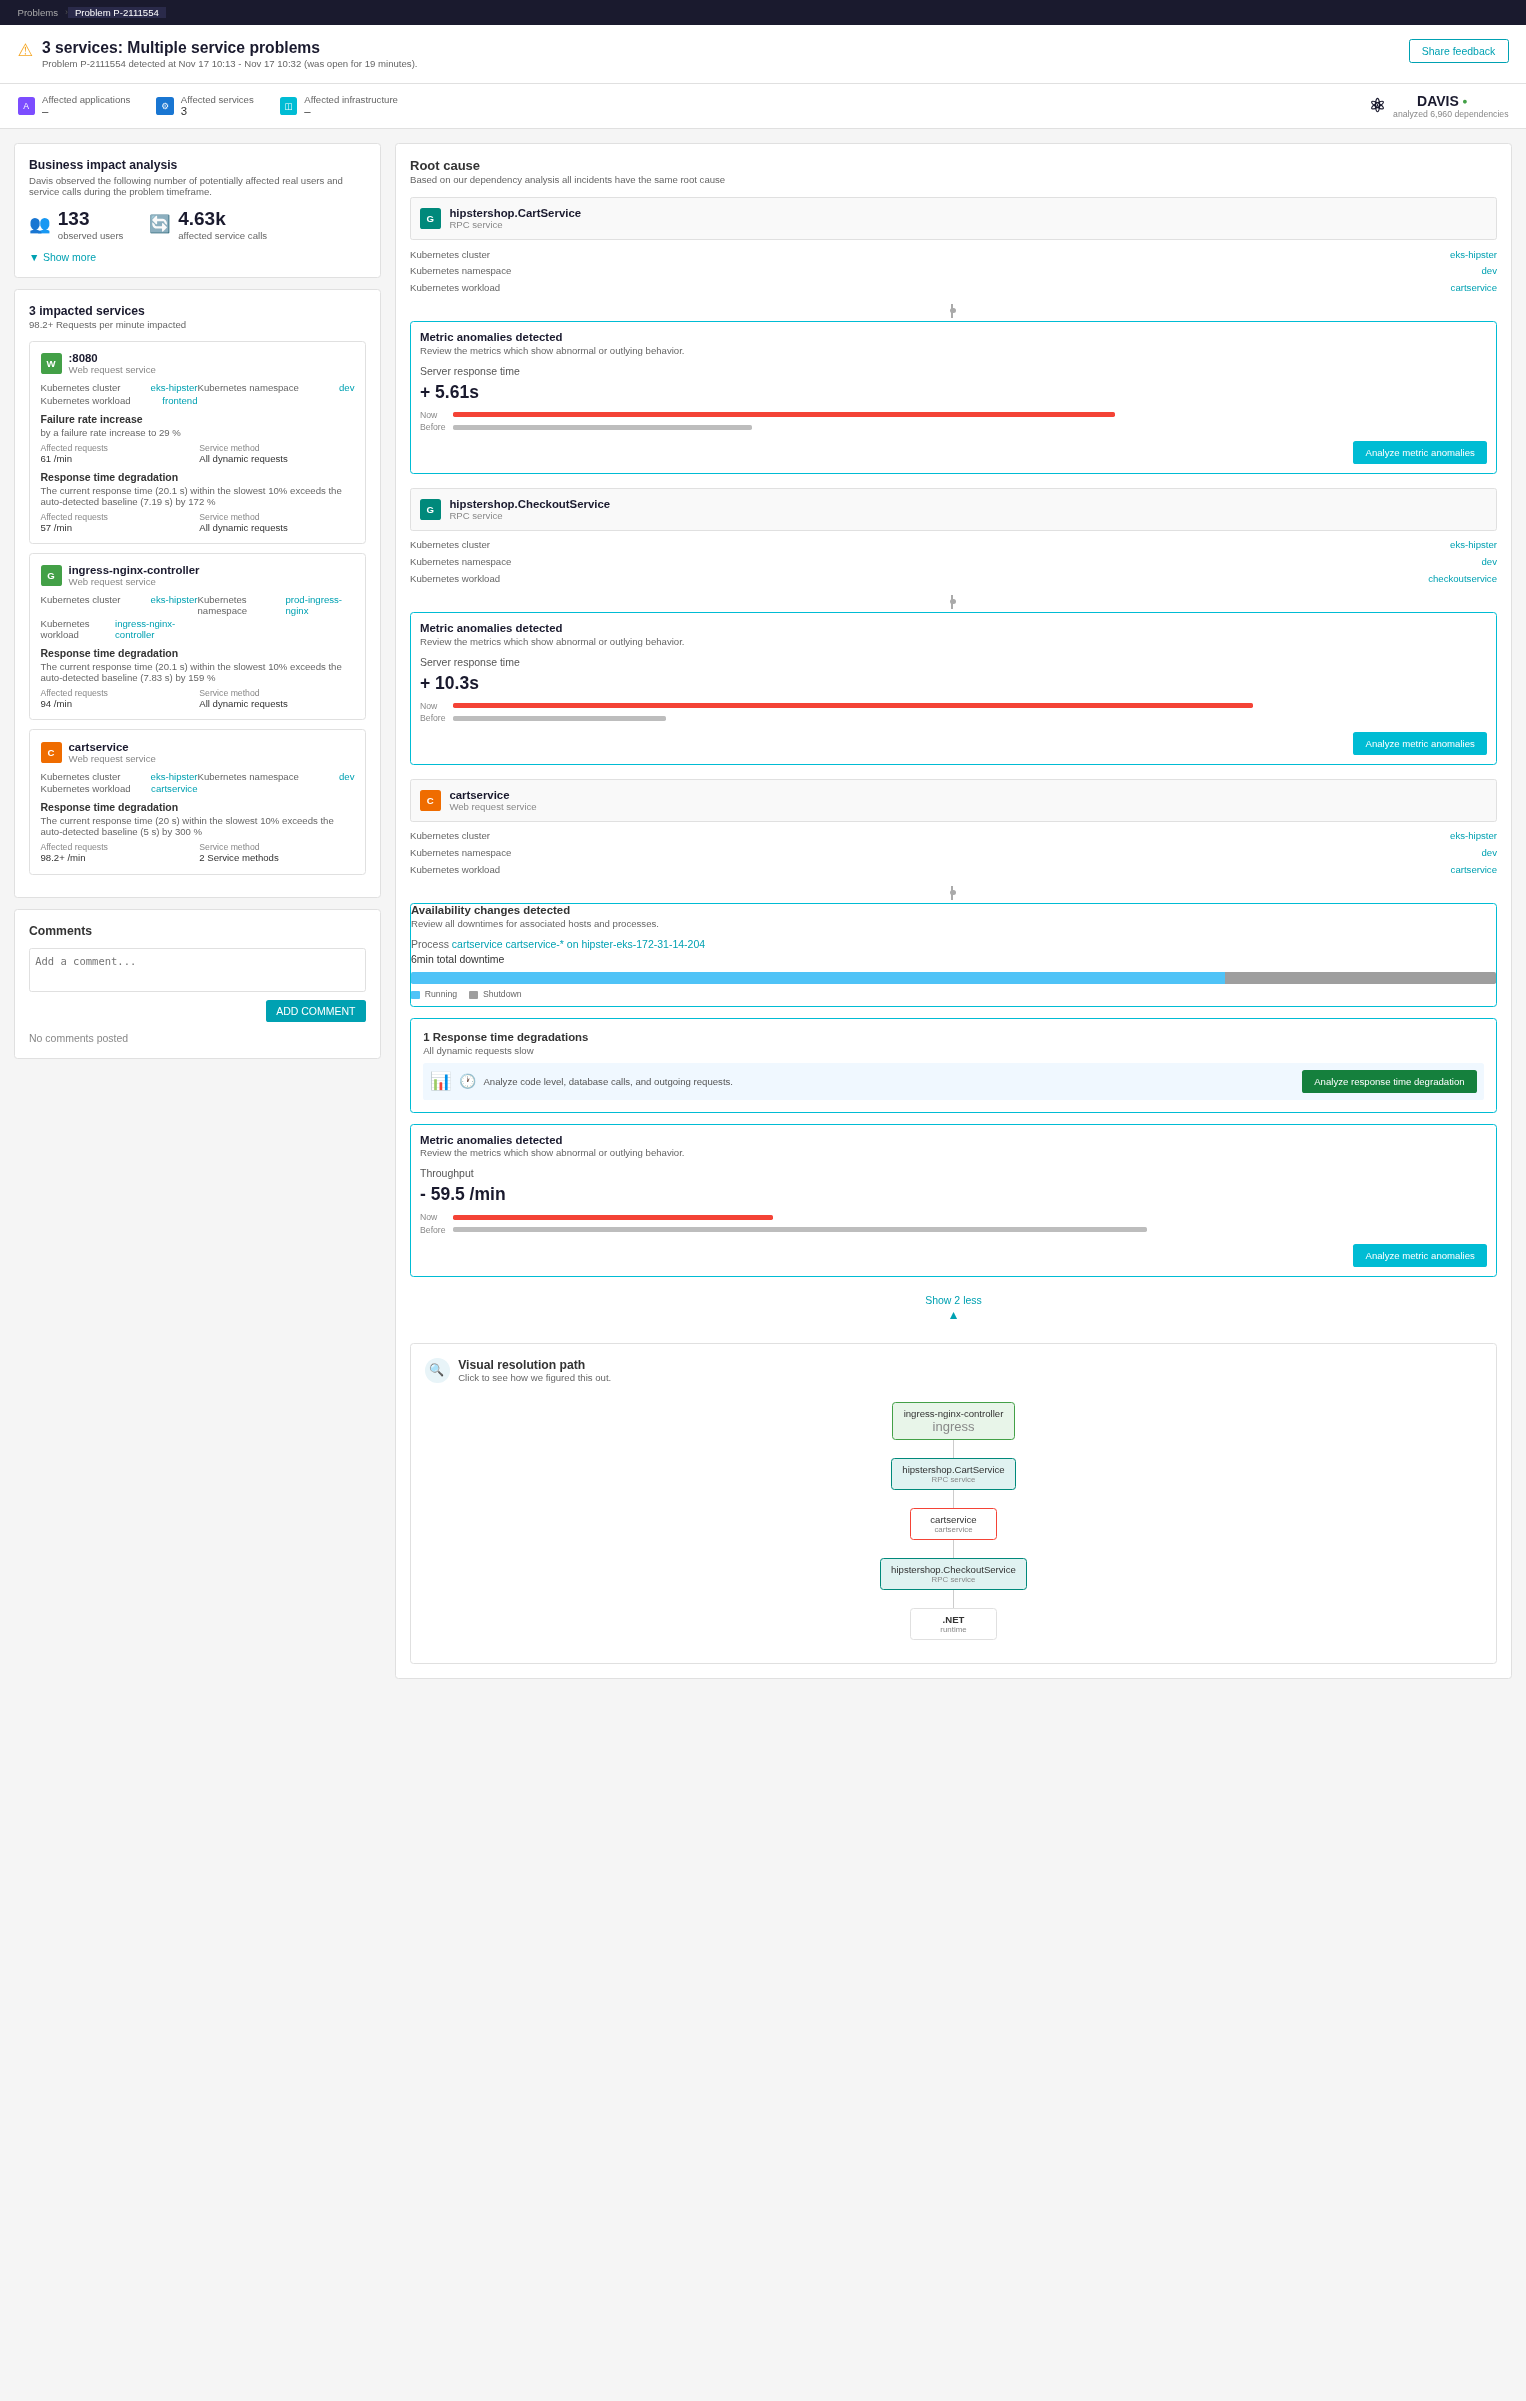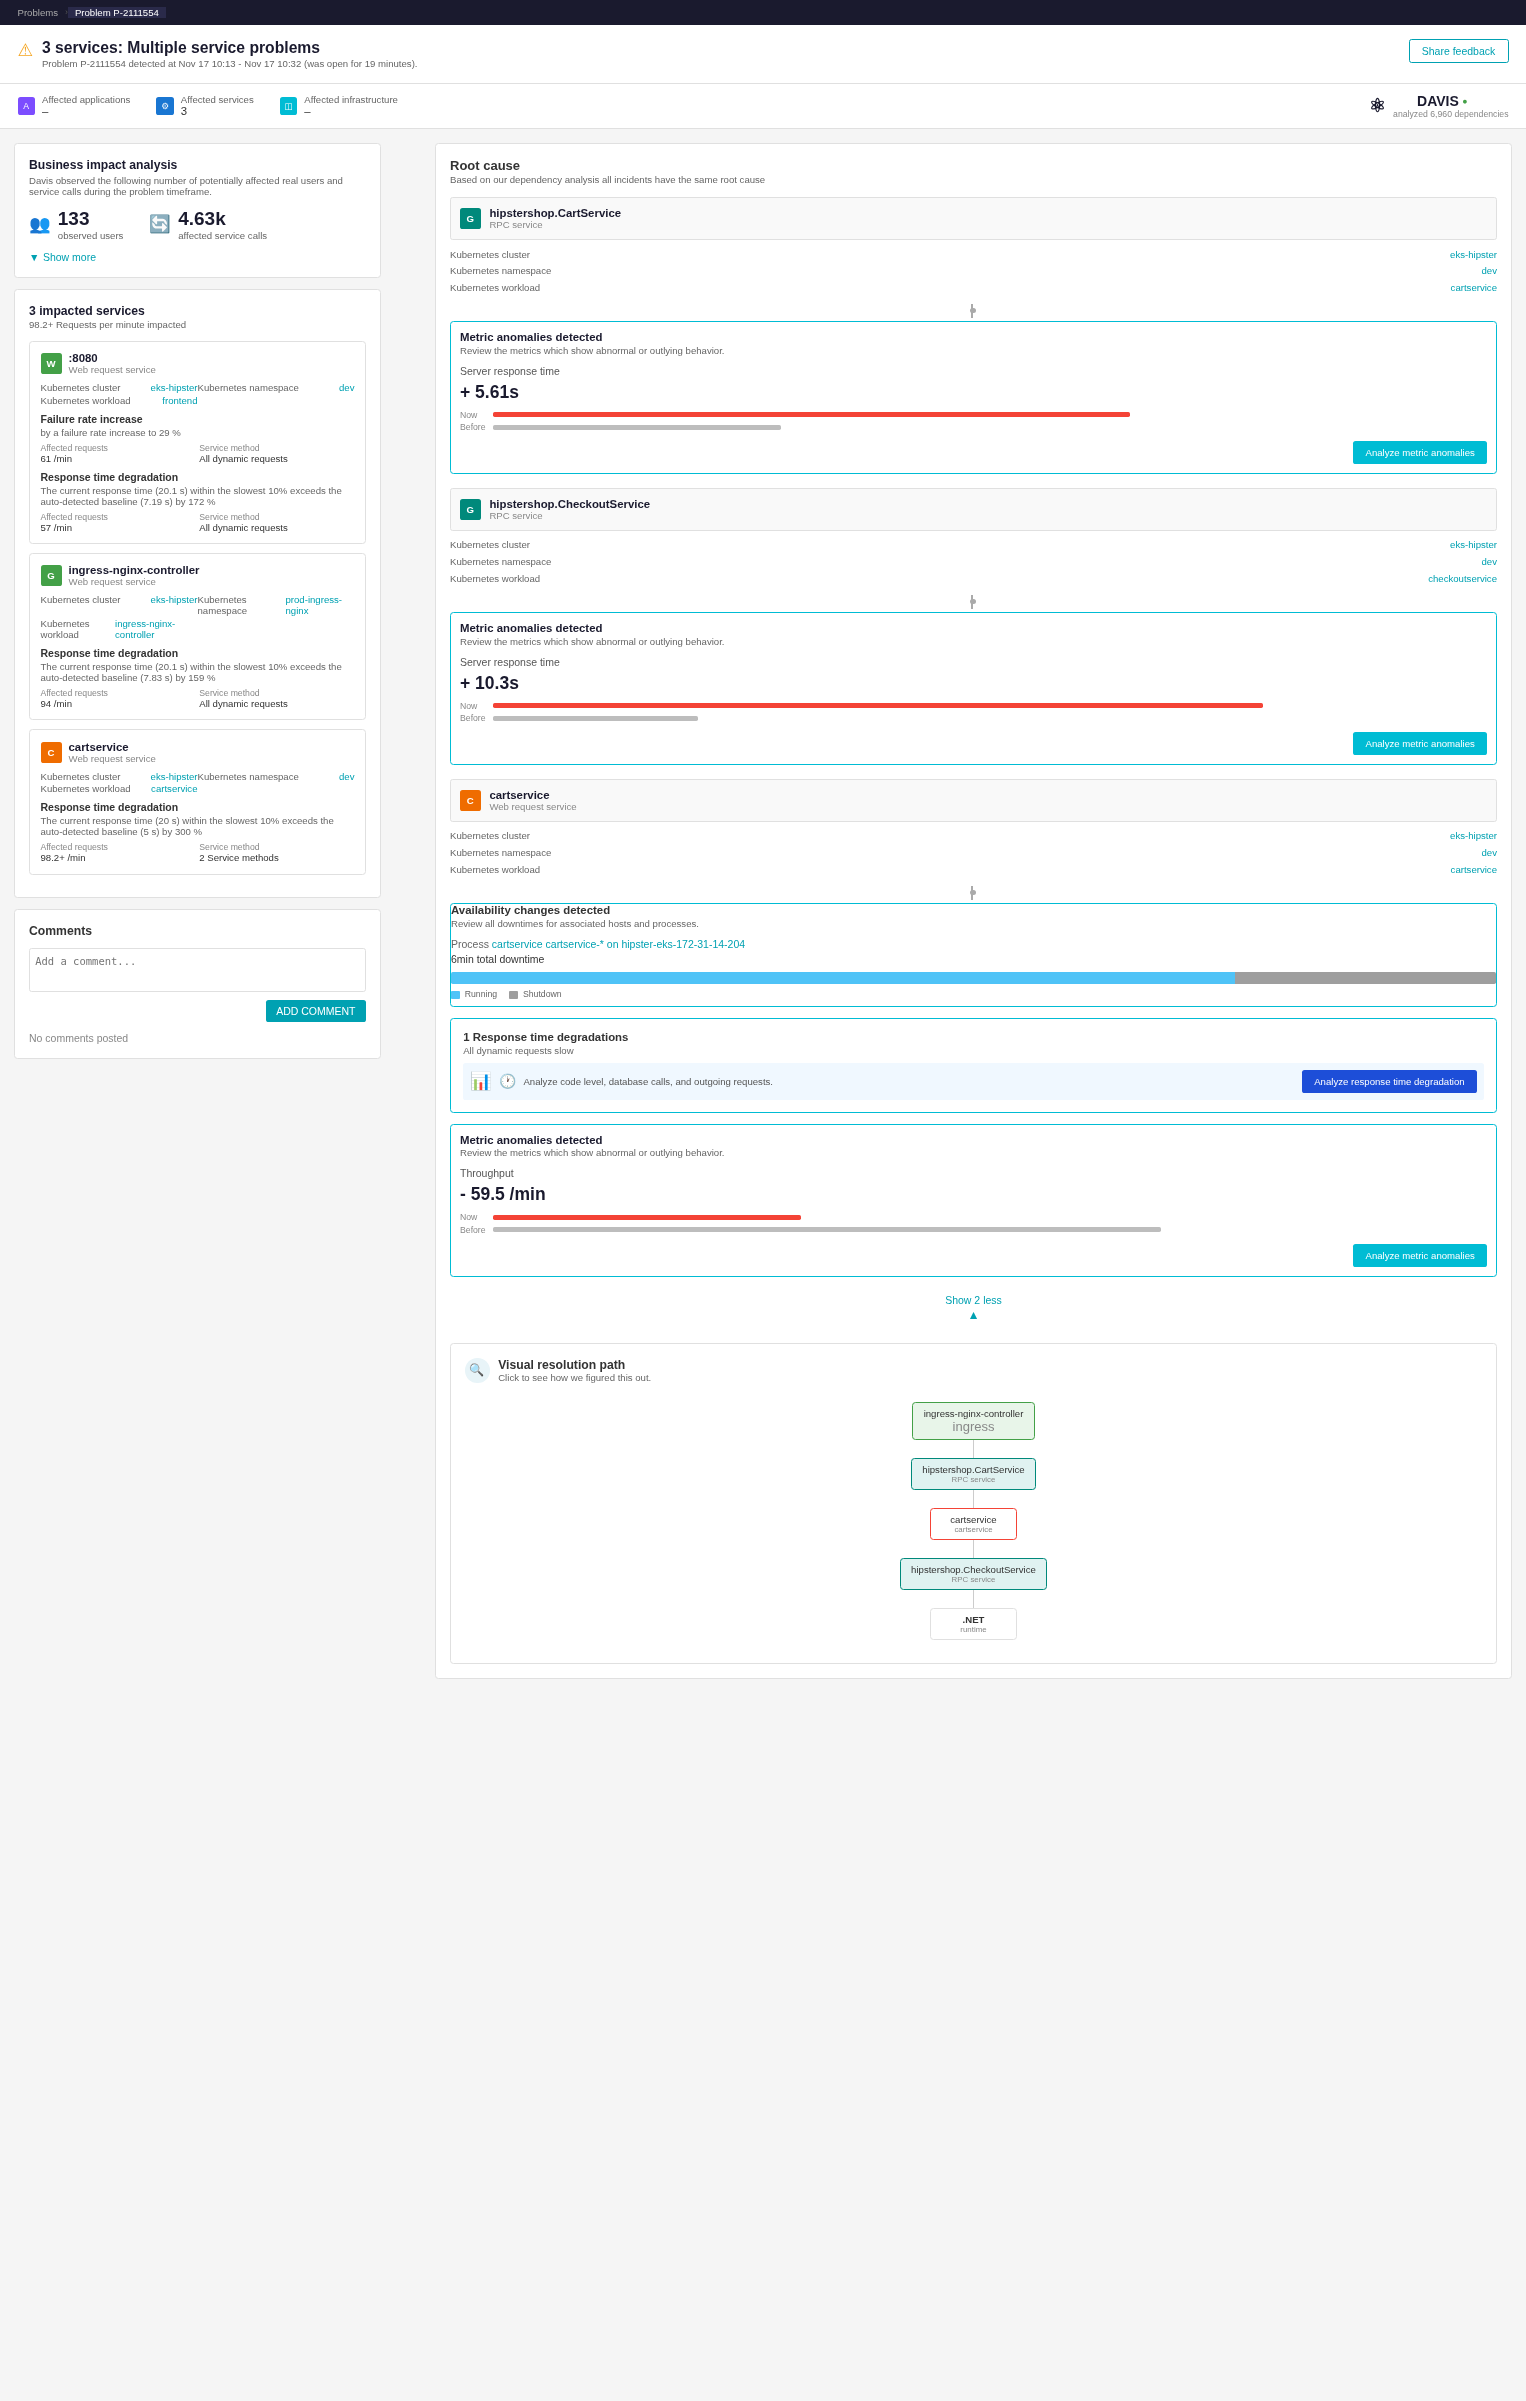--- a/index.html
+++ b/index.html
@@ -77,21 +77,21 @@
     .alert-metric-value { font-size: 9.6px; color: #333; }
     
     
     .comments-card { background: #fff; border: 0.9px solid #e0e0e0; border-radius: 3.5px; padding: 14px; }
     .comments-title { font-size: 12.2px; font-weight: 600; margin-bottom: 10.5px; }
     .comment-input { width: 100%; height: 44px; border: 0.9px solid #e0e0e0; border-radius: 2.6px; padding: 5.2px; font-size: 10.5px; resize: none; }
     .comment-btn { background: #00a1b2; color: #fff; border: none; padding: 5.2px 10.5px; border-radius: 2.6px; cursor: pointer; font-size: 10.5px; float: right; margin-top: 5.2px; }
     .no-comments { font-size: 10.5px; color: #888; margin-top: 10.5px; }
     
     
-    .root-cause-card { background: #fff; border: 0.9px solid #e0e0e0; border-radius: 3.5px; padding: 14px; margin-left: 40px; }
+    .root-cause-card { background: #fff; border: 0.9px solid #e0e0e0; border-radius: 3.5px; padding: 14px; }
     .rc-title { font-size: 13px; font-weight: 600; margin-bottom: 1.7px; }
     .rc-sub { font-size: 9.6px; color: #666; margin-bottom: 12.2px; }
     
     .rc-service-header { display: flex; align-items: center; gap: 8.7px; padding: 8.7px; background: #f9f9f9; border: 0.9px solid #e0e0e0; border-radius: 2.6px; margin-bottom: 7px; }
     .rc-service-name { font-size: 11.4px; font-weight: 600; color: #1a1a2e; }
     .rc-service-type { font-size: 9.6px; color: #888; }
     
     .rc-k8s { display: grid; gap: 2.6px; margin-bottom: 8.7px; }
     .rc-k8s-row { display: flex; justify-content: space-between; padding: 1.7px 0; }
     .rc-k8s-label { font-size: 9.6px; color: #666; }
@@ -125,21 +125,21 @@
     .avail-legend { display: flex; gap: 12.2px; font-size: 8.7px; color: #666; }
     .legend-dot { display: inline-block; width: 8.7px; height: 8.7px; border-radius: 0.9px; margin-right: 2.6px; vertical-align: middle; }
     
     
     .resp-box { border: 0.9px solid #00bcd4; border-radius: 3.5px; padding: 12.2px; margin-bottom: 10.5px; }
     .resp-title { font-size: 11.4px; font-weight: 600; margin-bottom: 1.7px; }
     .resp-events { font-size: 10.5px; color: #666; margin-bottom: 3.5px; }
     .resp-service { color: #00a1b2; cursor: pointer; }
     .resp-analyze-area { display: flex; align-items: center; gap: 7px; padding: 7px; background: #f0f8ff; border-radius: 2.6px; margin-top: 7px; }
     .resp-analyze-text { font-size: 9.6px; color: #555; flex: 1; }
-    .resp-analyze-btn { background: #1d4ed8; color: #fff; border: none; padding: 6.1px 12.2px; border-radius: 2.6px; cursor: pointer; font-size: 9.6px; white-space: nowrap; }
+    .resp-analyze-btn { background: #15803d; color: #fff; border: none; padding: 6.1px 12.2px; border-radius: 2.6px; cursor: pointer; font-size: 9.6px; white-space: nowrap; }
     
     
     .show-less-area { text-align: center; padding: 7px; }
     .show-less-btn { color: #00a1b2; font-size: 10.5px; cursor: pointer; display: inline-flex; align-items: center; gap: 3.5px; }
     
     
     .vr-card { background: #fff; border: 0.9px solid #e0e0e0; border-radius: 3.5px; padding: 14px; }
     .vr-header { display: flex; align-items: center; gap: 8.7px; margin-bottom: 10.5px; }
     .vr-icon { width: 24.5px; height: 24.5px; background: #e8f4f8; border-radius: 50%; display: flex; align-items: center; justify-content: center; font-size: 12.2px; }
     .vr-title { font-size: 12.2px; font-weight: 600; }

